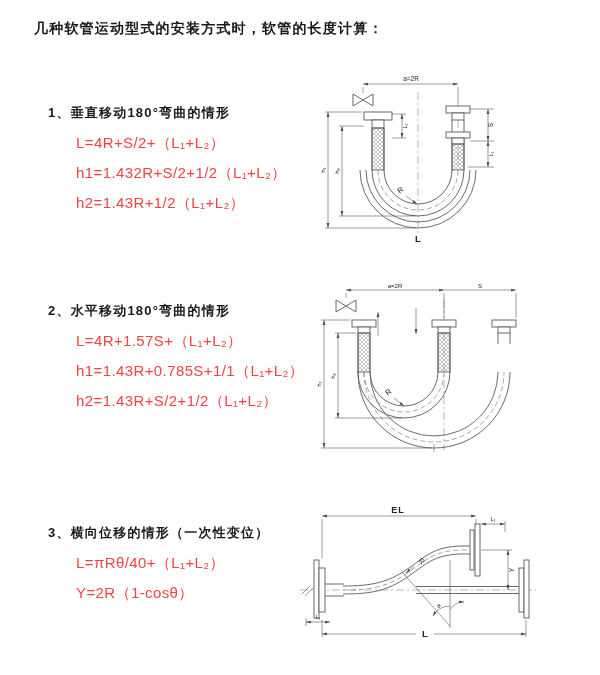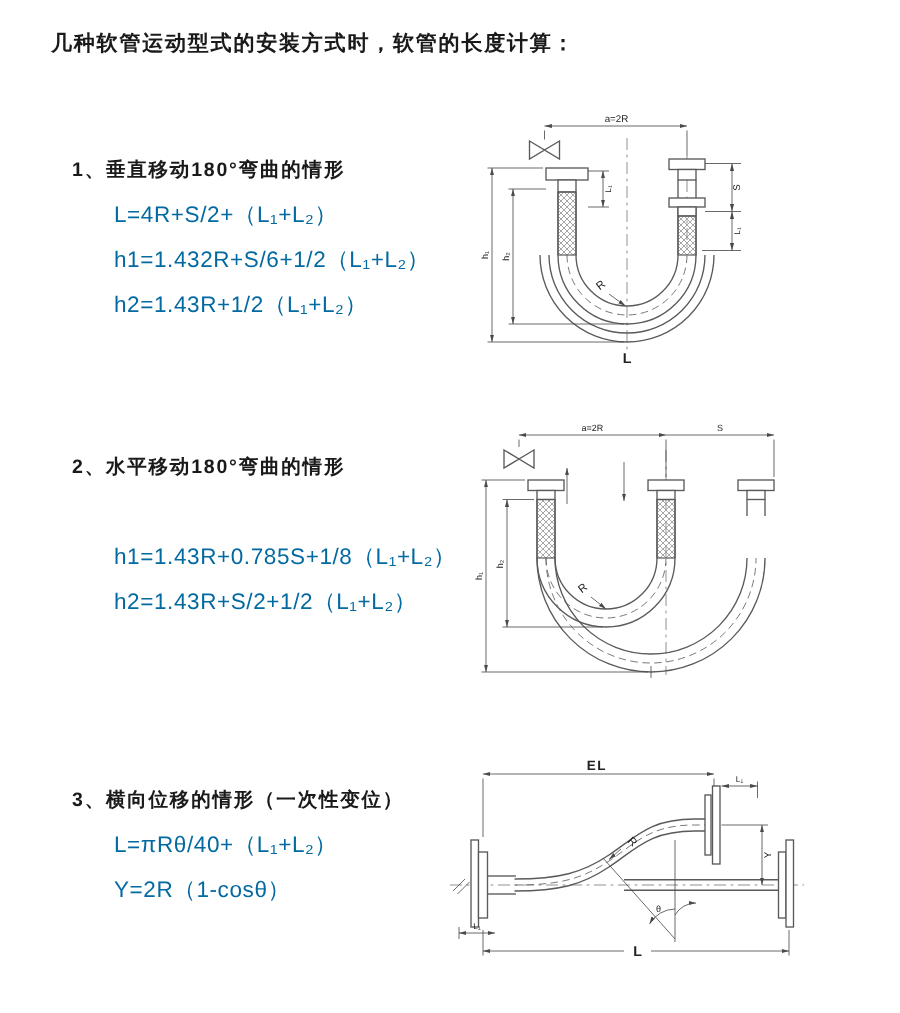--- a/index.html
+++ b/index.html
@@ -1,42 +1,43 @@
 <!DOCTYPE html>
 <html><head>
 <meta charset="utf-8">
 <style>
   html,body{margin:0;padding:0;background:#fff;}
   .page{position:relative;width:536px;height:675px;background:#ffffff;overflow:hidden;
         font-family:"Liberation Sans",sans-serif;color:#1a1a1a;}
   .title{position:absolute;left:34px;top:20px;font-size:14px;font-weight:bold;letter-spacing:1.2px;}
   .sec-heading{position:absolute;left:48px;font-size:13px;font-weight:bold;letter-spacing:1.2px;}
-  .formula{position:absolute;left:76px;font-size:15px;letter-spacing:0.4px;color:#0369a1;}
+  .formula{position:absolute;left:76px;font-size:15px;letter-spacing:0.4px;color:#ef4444;}
   svg.diagram{position:absolute;}
   svg text{font-family:"Liberation Sans",sans-serif;fill:#222;}
   .geo{stroke:#5a5a5a;stroke-width:0.9;fill:none;}
   .geo-f{stroke:#5a5a5a;stroke-width:0.9;fill:#ffffff;}
   .dim{stroke:#4a4a4a;stroke-width:0.55;fill:none;}
   .cl{stroke:#7a7a7a;stroke-width:0.55;fill:none;stroke-dasharray:8 3 2 3;}
   .dash{stroke:#6a6a6a;stroke-width:0.6;fill:none;stroke-dasharray:5 3;}
 </style>
 </head>
 <body>
 
 <div class="page">
 
   <div class="title">几种软管运动型式的安装方式时，软管的长度计算：</div>
 
   <div class="sec-heading" style="top:104px">1、垂直移动180°弯曲的情形</div>
   <div class="formula" style="top:134px">L=4R+S/2+（L₁+L₂）</div>
-  <div class="formula" style="top:164px">h1=1.432R+S/6+1/2（L₁+L₂）</div>
+  <div class="formula" style="top:164px">h1=1.432R+S/2+1/2（L₁+L₂）</div>
   <div class="formula" style="top:194px">h2=1.43R+1/2（L₁+L₂）</div>
 
   <div class="sec-heading" style="top:302px">2、水平移动180°弯曲的情形</div>
-  <div class="formula" style="top:362px">h1=1.43R+0.785S+1/8（L₁+L₂）</div>
+  <div class="formula" style="top:332px">L=4R+1.57S+（L₁+L₂）</div>
+  <div class="formula" style="top:362px">h1=1.43R+0.785S+1/1（L₁+L₂）</div>
   <div class="formula" style="top:392px">h2=1.43R+S/2+1/2（L₁+L₂）</div>
 
   <div class="sec-heading" style="top:524px">3、横向位移的情形（一次性变位）</div>
   <div class="formula" style="top:554px">L=πRθ/40+（L₁+L₂）</div>
   <div class="formula" style="top:584px">Y=2R（1-cosθ）</div>
 
   <svg class="diagram" style="left:318px;top:70px" width="210" height="178" viewBox="0 0 210 178">
     <defs>
       <marker id="mE1" orient="auto" markerWidth="10" markerHeight="8" refX="9" refY="3">
         <path d="M0,0.5 L9,3 L0,5.5 z" fill="#4a4a4a"></path>

